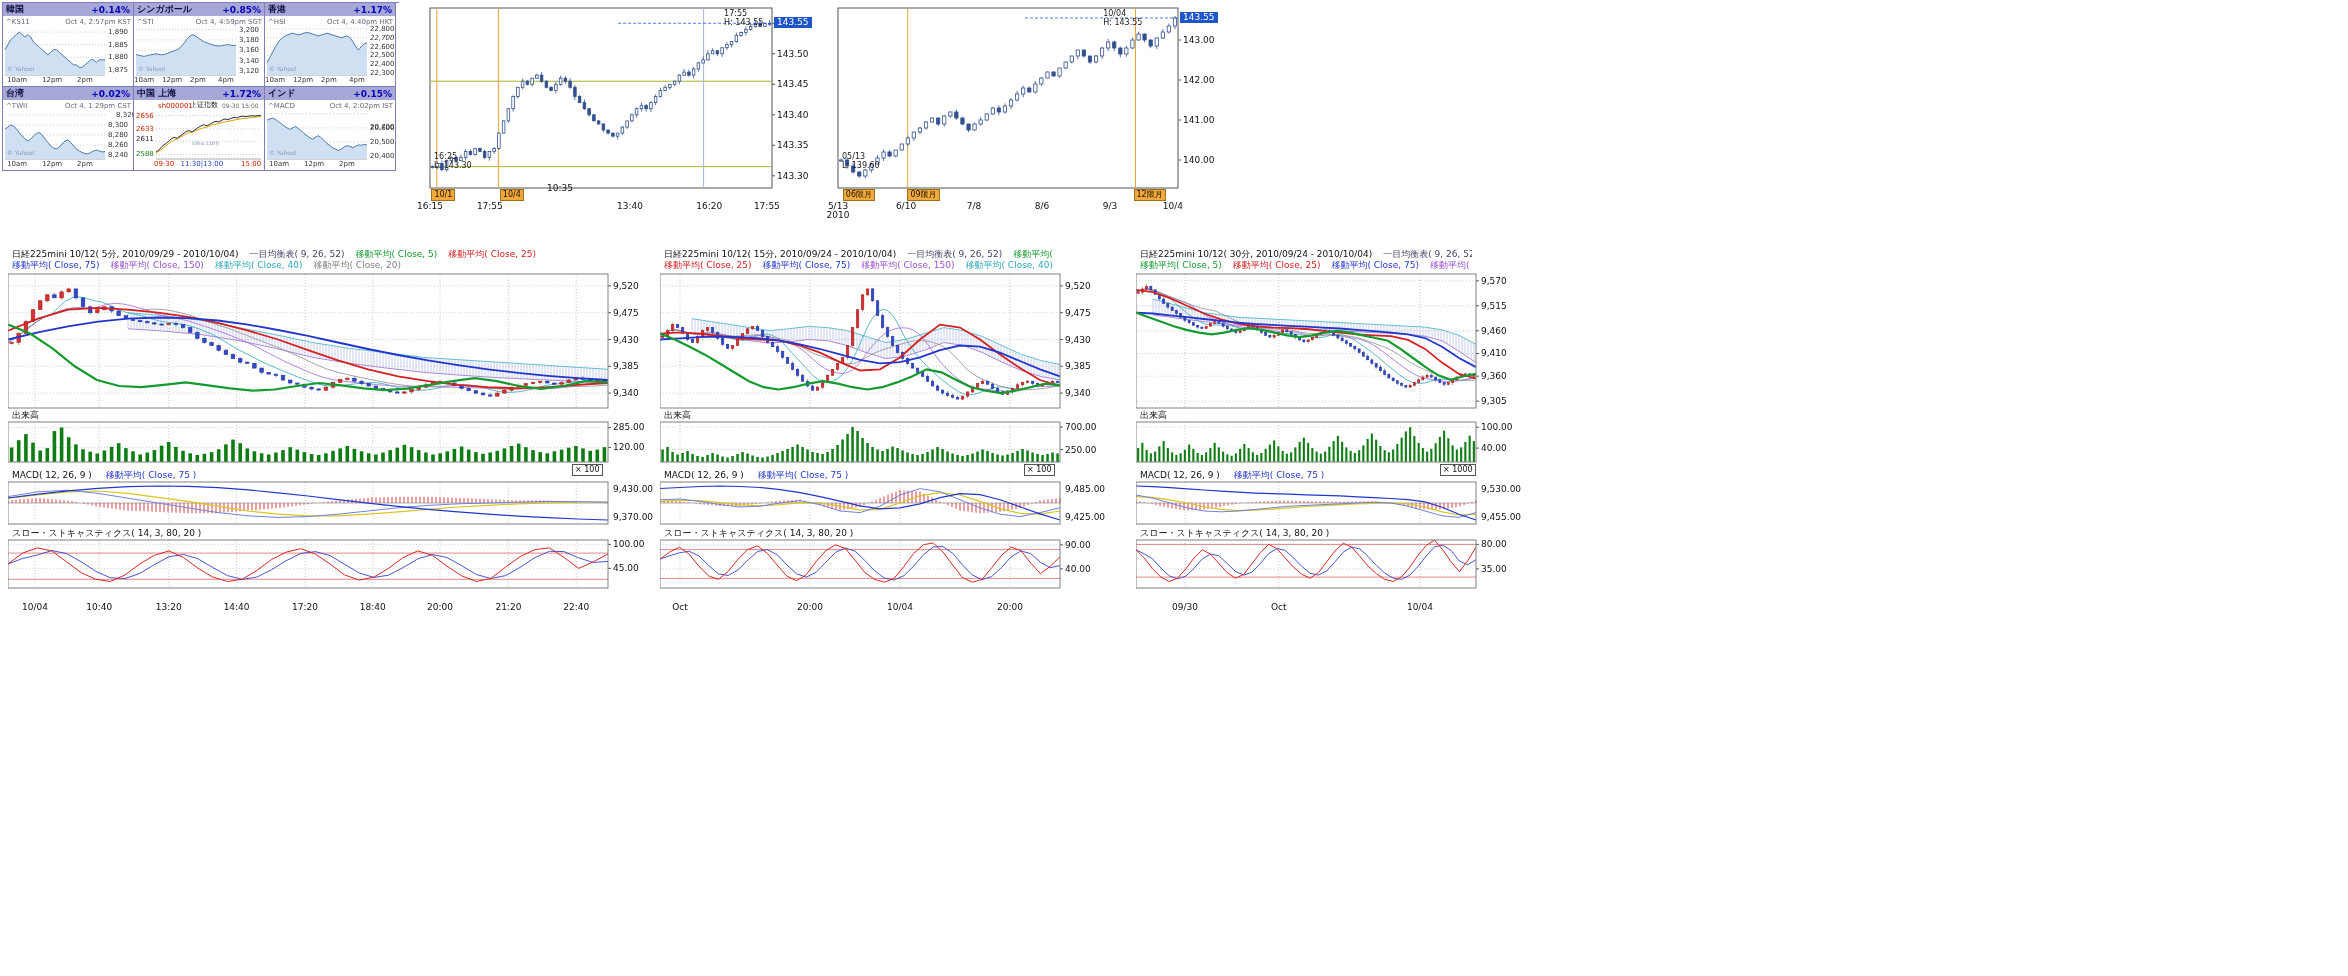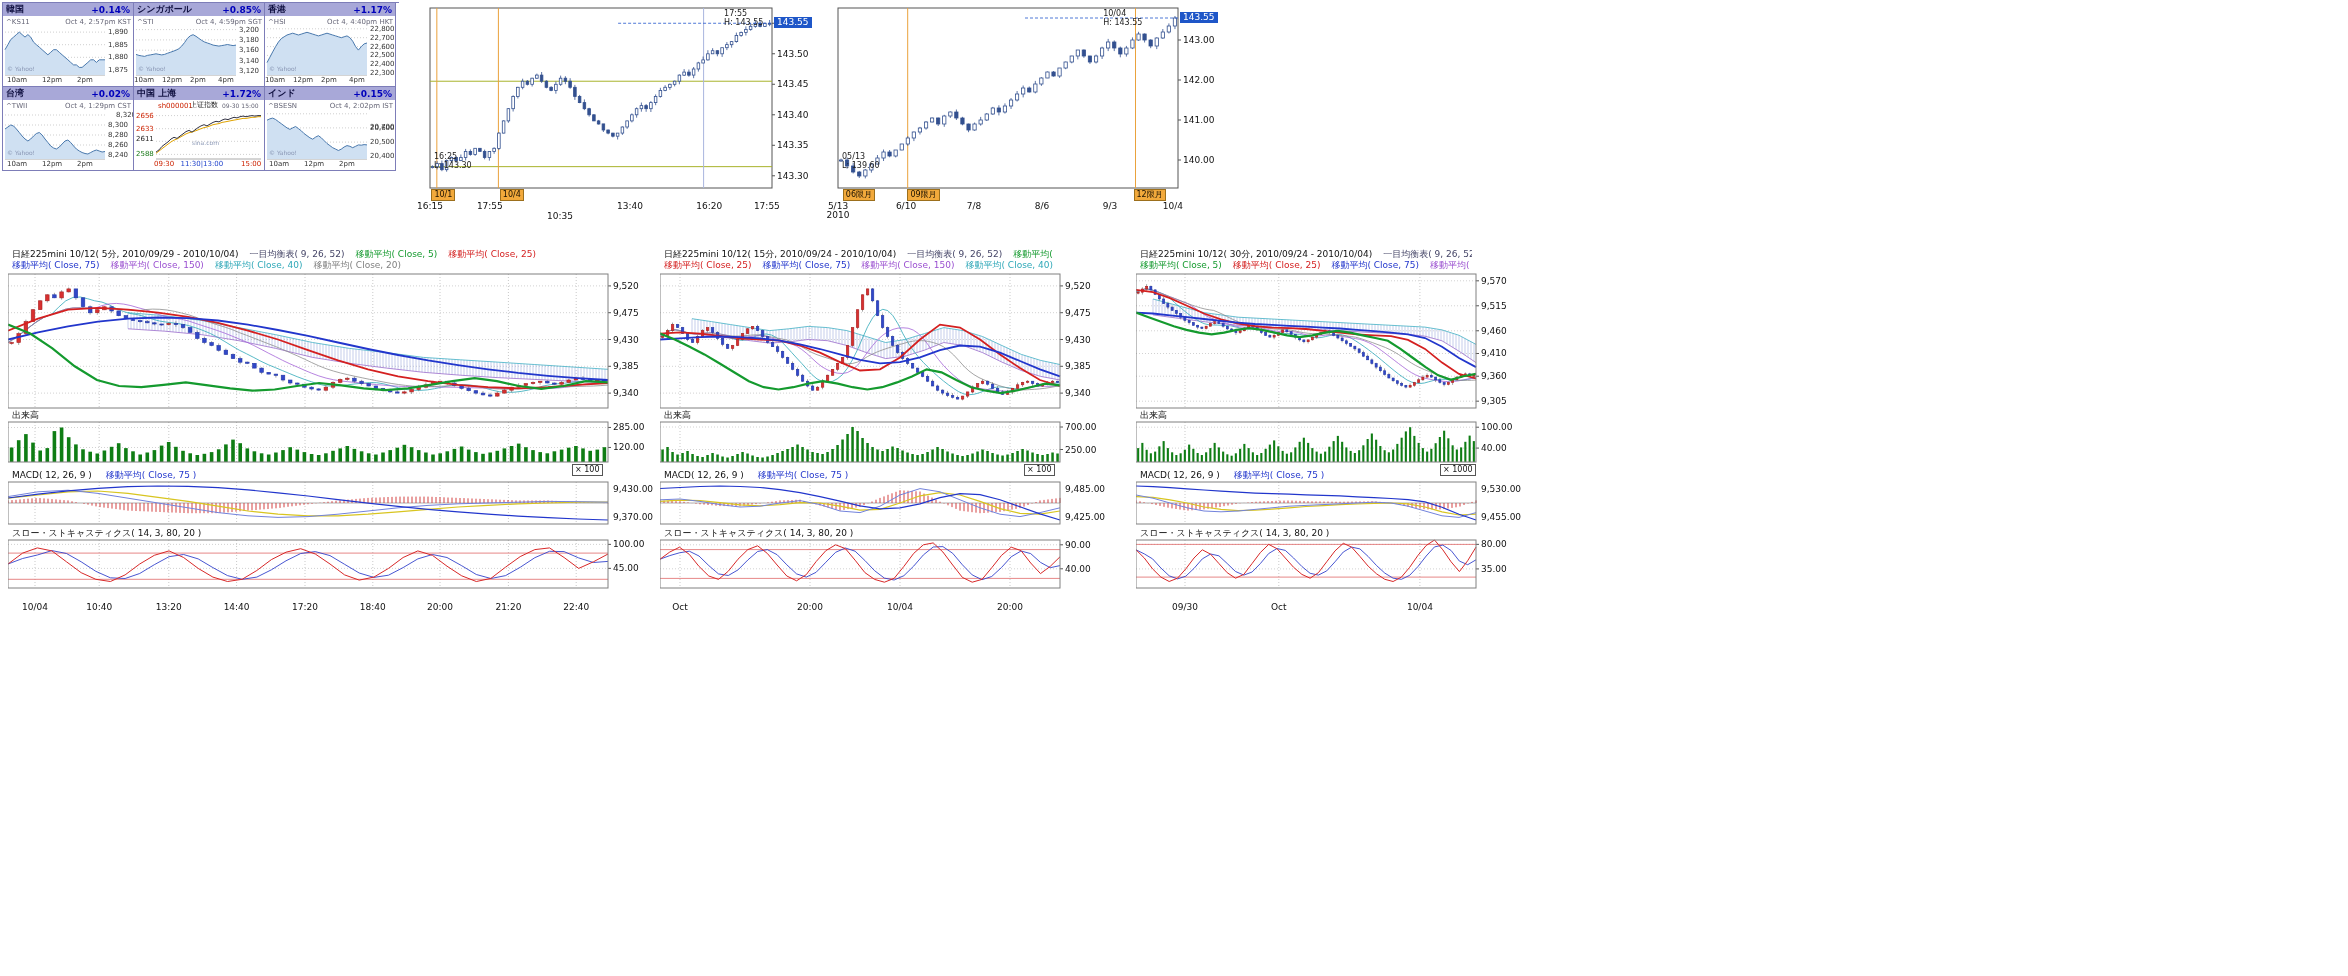--- a/index.html
+++ b/index.html
@@ -99,21 +99,21 @@
           <line x1="2" x2="102" y1="39.4" y2="39.4" stroke="#cfcfcf" stroke-dasharray="1,2"></line>
           <line x1="2" x2="102" y1="48.3" y2="48.3" stroke="#cfcfcf" stroke-dasharray="1,2"></line>
           <line x1="2" x2="102" y1="57.2" y2="57.2" stroke="#cfcfcf" stroke-dasharray="1,2"></line>
           <line x1="2" x2="102" y1="59" y2="59" stroke="#aaa"></line>
           <path d="M2 59L2.0 46.6L4.9 41.2L7.7 35.9L10.6 30.6L13.4 26.1L16.3 22.6L19.1 20.8L22.0 19.0L24.9 18.1L27.7 17.2L30.6 18.1L33.4 19.0L36.3 18.1L39.1 17.2L42.0 16.3L44.9 17.2L47.7 18.1L50.6 19.0L53.4 19.9L56.3 19.0L59.1 18.1L62.0 17.2L64.9 18.1L67.7 19.0L70.6 19.9L73.4 20.8L76.3 21.7L79.1 20.8L82.0 19.9L84.9 21.7L87.7 25.2L90.6 30.6L93.4 34.1L96.3 30.6L99.1 27.9L102.0 27.0L102 59Z" fill="#cfe0f2"></path>
           <path d="M2.0 46.6L4.9 41.2L7.7 35.9L10.6 30.6L13.4 26.1L16.3 22.6L19.1 20.8L22.0 19.0L24.9 18.1L27.7 17.2L30.6 18.1L33.4 19.0L36.3 18.1L39.1 17.2L42.0 16.3L44.9 17.2L47.7 18.1L50.6 19.0L53.4 19.9L56.3 19.0L59.1 18.1L62.0 17.2L64.9 18.1L67.7 19.0L70.6 19.9L73.4 20.8L76.3 21.7L79.1 20.8L82.0 19.9L84.9 21.7L87.7 25.2L90.6 30.6L93.4 34.1L96.3 30.6L99.1 27.9L102.0 27.0" fill="none" stroke="#4a79ad" stroke-width="1"></path>
         </svg>
         <div class="mini-note" style="left: 3px; top: 15px;">^HSI</div>
         <div class="mini-note" style="left: auto; top: 15px; right: 2px;">Oct 4, 4:40pm HKT</div>
         <div class="mini-ylab" style="left: 105px; top: 21.7778px;">22,800</div>
-        <div class="mini-ylab" style="left: 105px; top: 30.6667px;">22,700</div>
+        <div class="mini-ylab" style="left: 105px; top: 30.6667px; font-style: italic;">22,700</div>
         <div class="mini-ylab" style="left: 105px; top: 39.5556px;">22,600</div>
         <div class="mini-ylab" style="left: 105px; top: 48.4444px;">22,500</div>
         <div class="mini-ylab" style="left: 105px; top: 57.3333px;">22,400</div>
         <div class="mini-ylab" style="left: 105px; top: 66.2222px;">22,300</div>
         <div class="mini-xlab" style="left: 0px; top: 73px;">10am</div>
         <div class="mini-xlab" style="left: 28px; top: 73px;">12pm</div>
         <div class="mini-xlab" style="left: 56px; top: 73px;">2pm</div>
         <div class="mini-xlab" style="left: 84px; top: 73px;">4pm</div>
         <div class="mini-wm" style="left: 4px; top: 62px;">© Yahoo!</div>
       </div>
@@ -177,21 +177,21 @@
         </div>
         <svg width="131" height="71" style="position:absolute;left:0;top:13px">
           <line x1="2" x2="102" y1="13.8" y2="13.8" stroke="#cfcfcf" stroke-dasharray="1,2"></line>
           <line x1="2" x2="102" y1="27.9" y2="27.9" stroke="#cfcfcf" stroke-dasharray="1,2"></line>
           <line x1="2" x2="102" y1="42.1" y2="42.1" stroke="#cfcfcf" stroke-dasharray="1,2"></line>
           <line x1="2" x2="102" y1="56.2" y2="56.2" stroke="#cfcfcf" stroke-dasharray="1,2"></line>
           <line x1="2" x2="102" y1="59" y2="59" stroke="#aaa"></line>
           <path d="M2 59L2.0 20.2L4.9 18.8L7.7 18.1L10.6 19.5L13.4 21.6L16.3 23.7L19.1 25.8L22.0 27.9L24.9 29.4L27.7 27.9L30.6 26.5L33.4 28.6L36.3 30.8L39.1 33.6L42.0 35.7L44.9 37.8L47.7 39.2L50.6 37.1L53.4 35.7L56.3 37.8L59.1 40.6L62.0 43.5L64.9 45.6L67.7 47.7L70.6 49.1L73.4 50.5L76.3 49.1L79.1 47.0L82.0 45.6L84.9 46.3L87.7 47.7L90.6 46.3L93.4 44.9L96.3 45.2L99.1 44.6L102.0 44.9L102 59Z" fill="#cfe0f2"></path>
           <path d="M2.0 20.2L4.9 18.8L7.7 18.1L10.6 19.5L13.4 21.6L16.3 23.7L19.1 25.8L22.0 27.9L24.9 29.4L27.7 27.9L30.6 26.5L33.4 28.6L36.3 30.8L39.1 33.6L42.0 35.7L44.9 37.8L47.7 39.2L50.6 37.1L53.4 35.7L56.3 37.8L59.1 40.6L62.0 43.5L64.9 45.6L67.7 47.7L70.6 49.1L73.4 50.5L76.3 49.1L79.1 47.0L82.0 45.6L84.9 46.3L87.7 47.7L90.6 46.3L93.4 44.9L96.3 45.2L99.1 44.6L102.0 44.9" fill="none" stroke="#4a79ad" stroke-width="1"></path>
         </svg>
-        <div class="mini-note" style="left: 3px; top: 15px;">^BSESN</div>
+        <div class="mini-note" style="left: 3px; top: 15px;">^MACD</div>
         <div class="mini-note" style="left: auto; top: 15px; right: 2px;">Oct 4, 2:02pm IST</div>
         <div class="mini-ylab" style="left: 105px; top: 36px;">20,700</div>
         <div class="mini-ylab" style="left: 105px; top: 36.9412px;">20,600</div>
         <div class="mini-ylab" style="left: 105px; top: 51.0588px;">20,500</div>
         <div class="mini-ylab" style="left: 105px; top: 65.1765px;">20,400</div>
         <div class="mini-xlab" style="left: 4px; top: 73px;">10am</div>
         <div class="mini-xlab" style="left: 39px; top: 73px;">12pm</div>
         <div class="mini-xlab" style="left: 74px; top: 73px;">2pm</div>
         <div class="mini-wm" style="left: 4px; top: 62px;">© Yahoo!</div>
       </div>
@@ -358,21 +358,21 @@
       </svg>
       <div class="jgb-ylab" style="left: 361px; top: 16.2542px;">143.55</div>
       <div class="jgb-ylab" style="left: 361px; top: 46.7627px;">143.50</div>
       <div class="jgb-ylab" style="left: 361px; top: 77.2712px;">143.45</div>
       <div class="jgb-ylab" style="left: 361px; top: 107.78px;">143.40</div>
       <div class="jgb-ylab" style="left: 361px; top: 138.288px;">143.35</div>
       <div class="jgb-ylab" style="left: 361px; top: 168.797px;">143.30</div>
       <div class="price-box" style="left: 358px; top: 15.2542px;">143.55</div>
       <div class="jgb-xlab" style="left: -8px; top: 199px;">16:15</div>
       <div class="jgb-xlab" style="left: 51.85px; top: 199px;">17:55</div>
-      <div class="jgb-xlab" style="left: 121.96px; top: 209px; text-align: center;">10:35</div>
+      <div class="jgb-xlab" style="left: 121.96px; top: 181px; text-align: center;">10:35</div>
       <div class="jgb-xlab" style="left: 192.07px; top: 199px;">13:40</div>
       <div class="jgb-xlab" style="left: 262.18px; top: 199px; text-align: right;">16:20</div>
       <div class="jgb-xlab" style="left: 328.87px; top: 199px;">17:55</div>
       <div class="sess" style="left: 15.42px; top: 187px;">10/1</div>
       <div class="sess" style="left: 83.82px; top: 187px;">10/4</div>
       <div class="ann" style="left: 308.12px; top: 7px;">17:55</div>
       <div class="ann" style="left: 308.12px; top: 16px;">H: 143.55</div>
       <div class="ann" style="left: 18px; top: 150px;">16:25</div>
       <div class="ann" style="left: 18px; top: 159px;">L: 143.30</div>
     </div>

